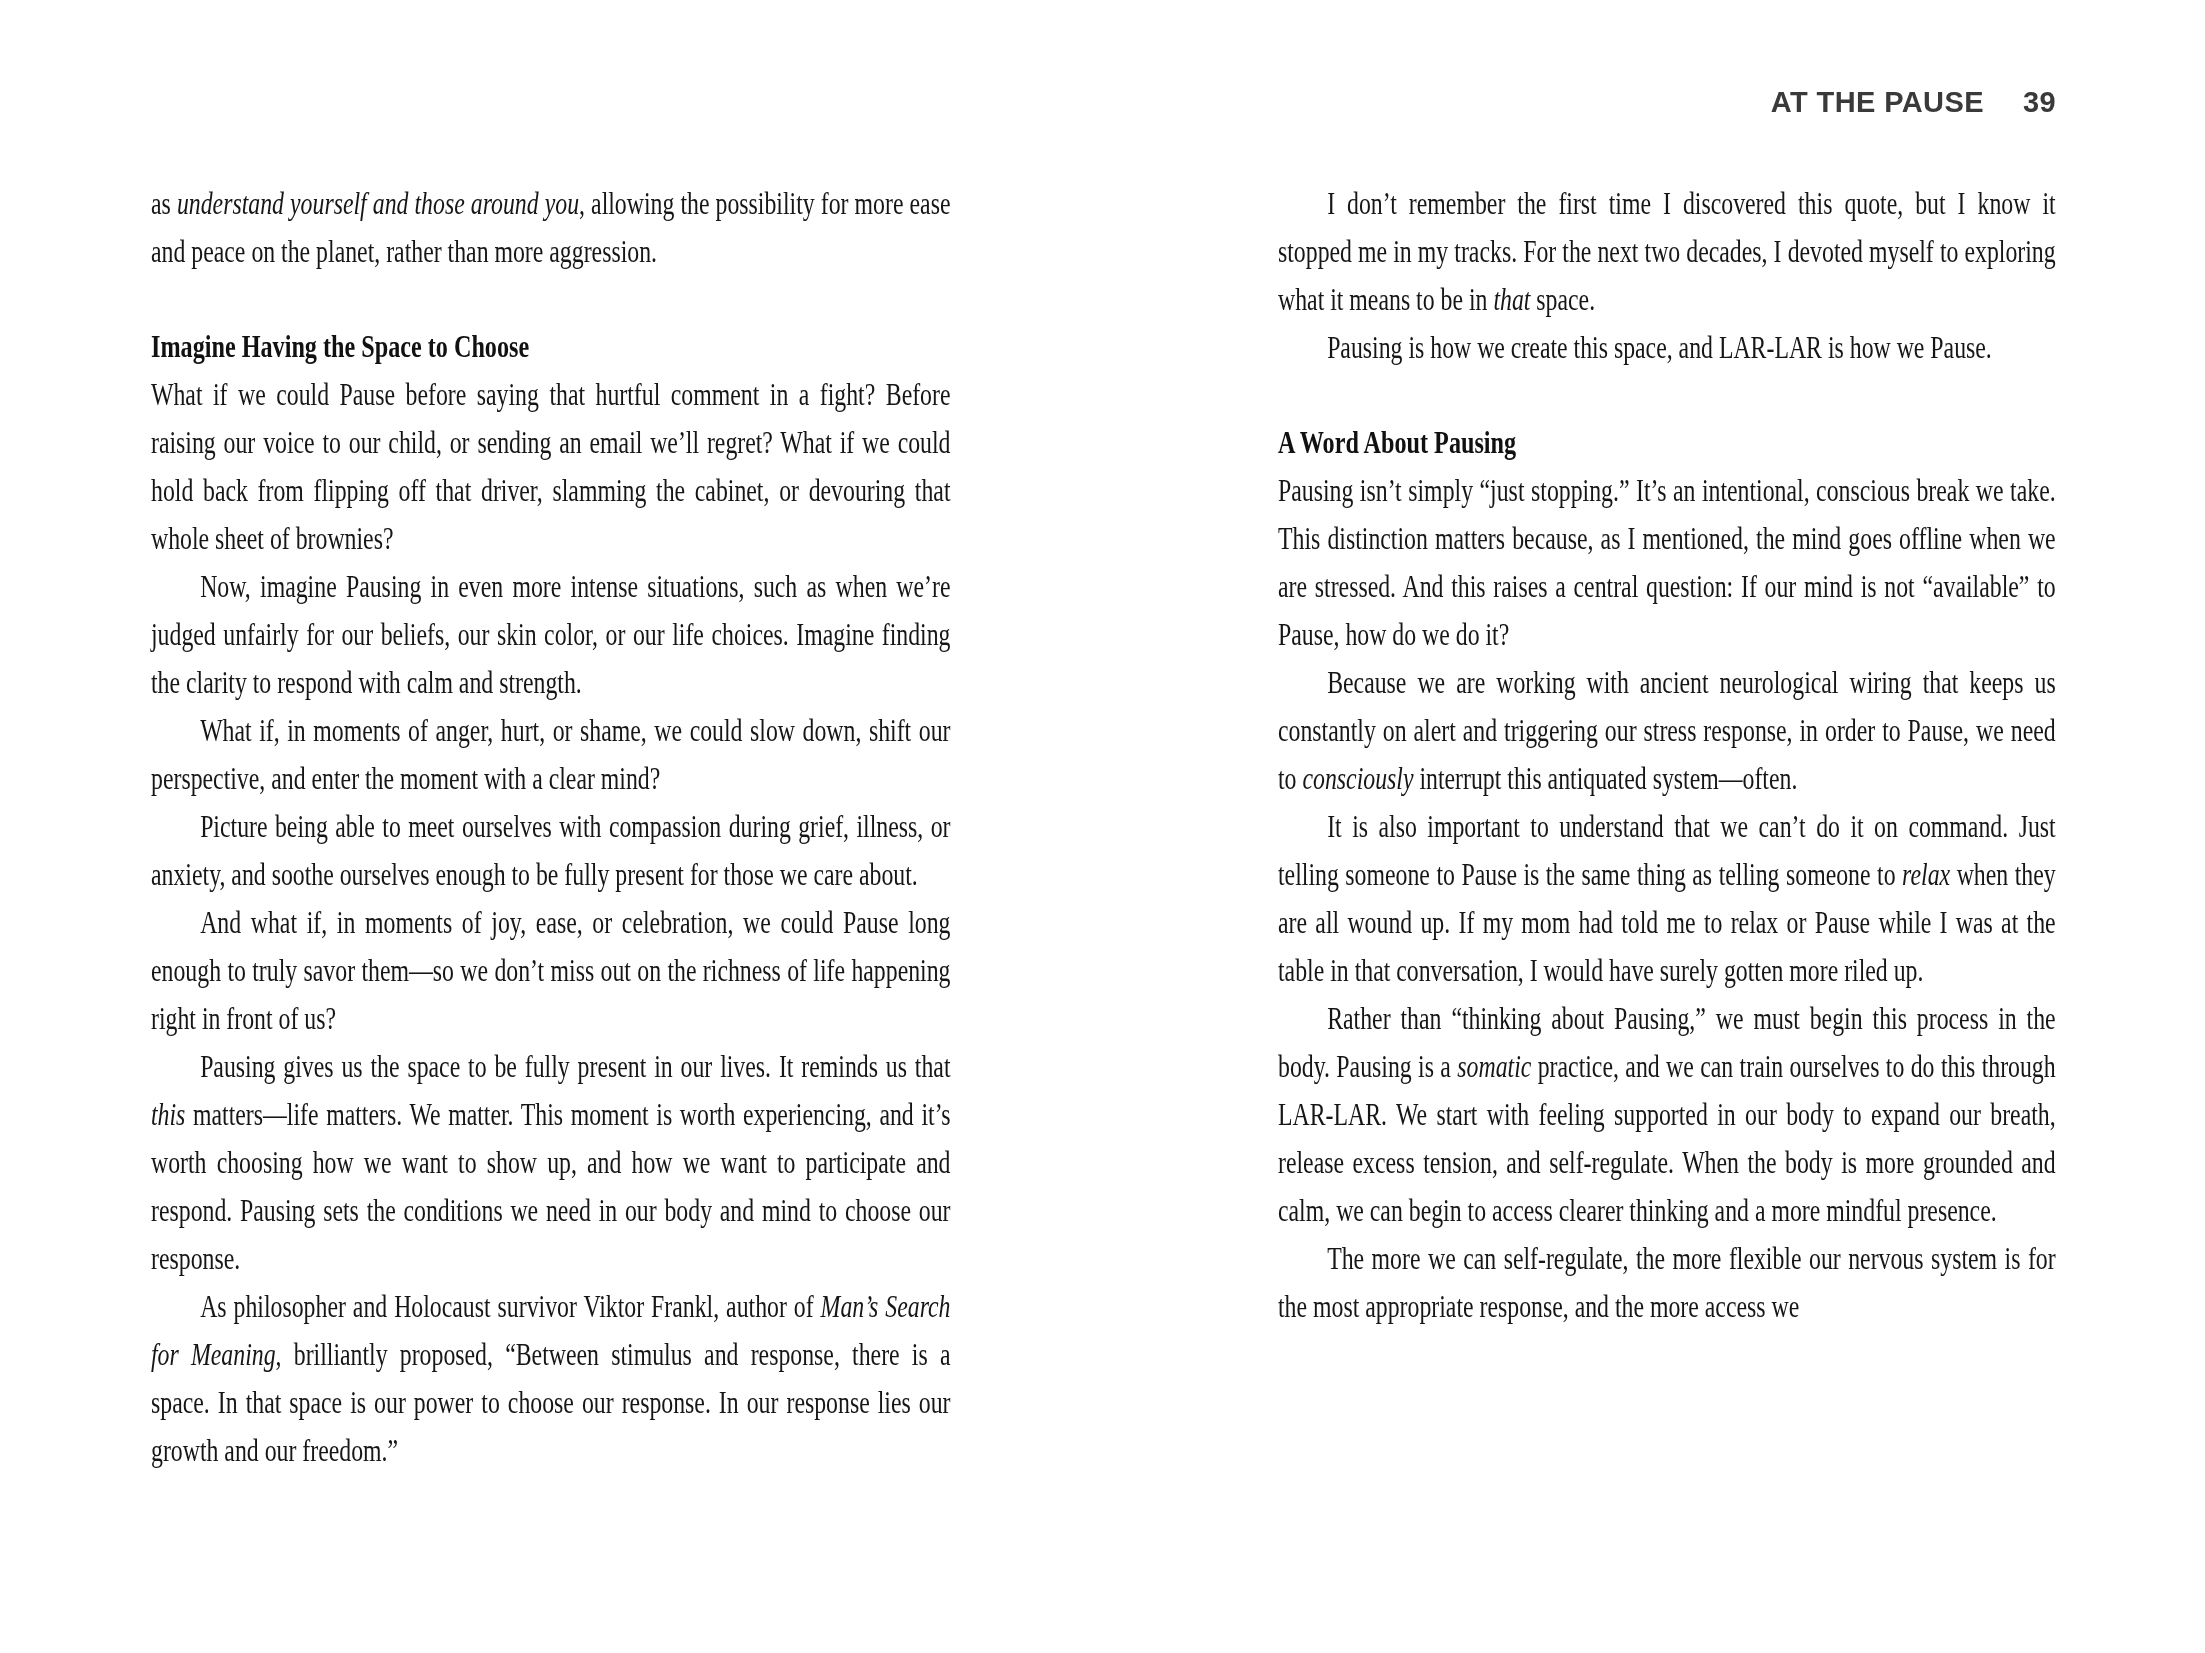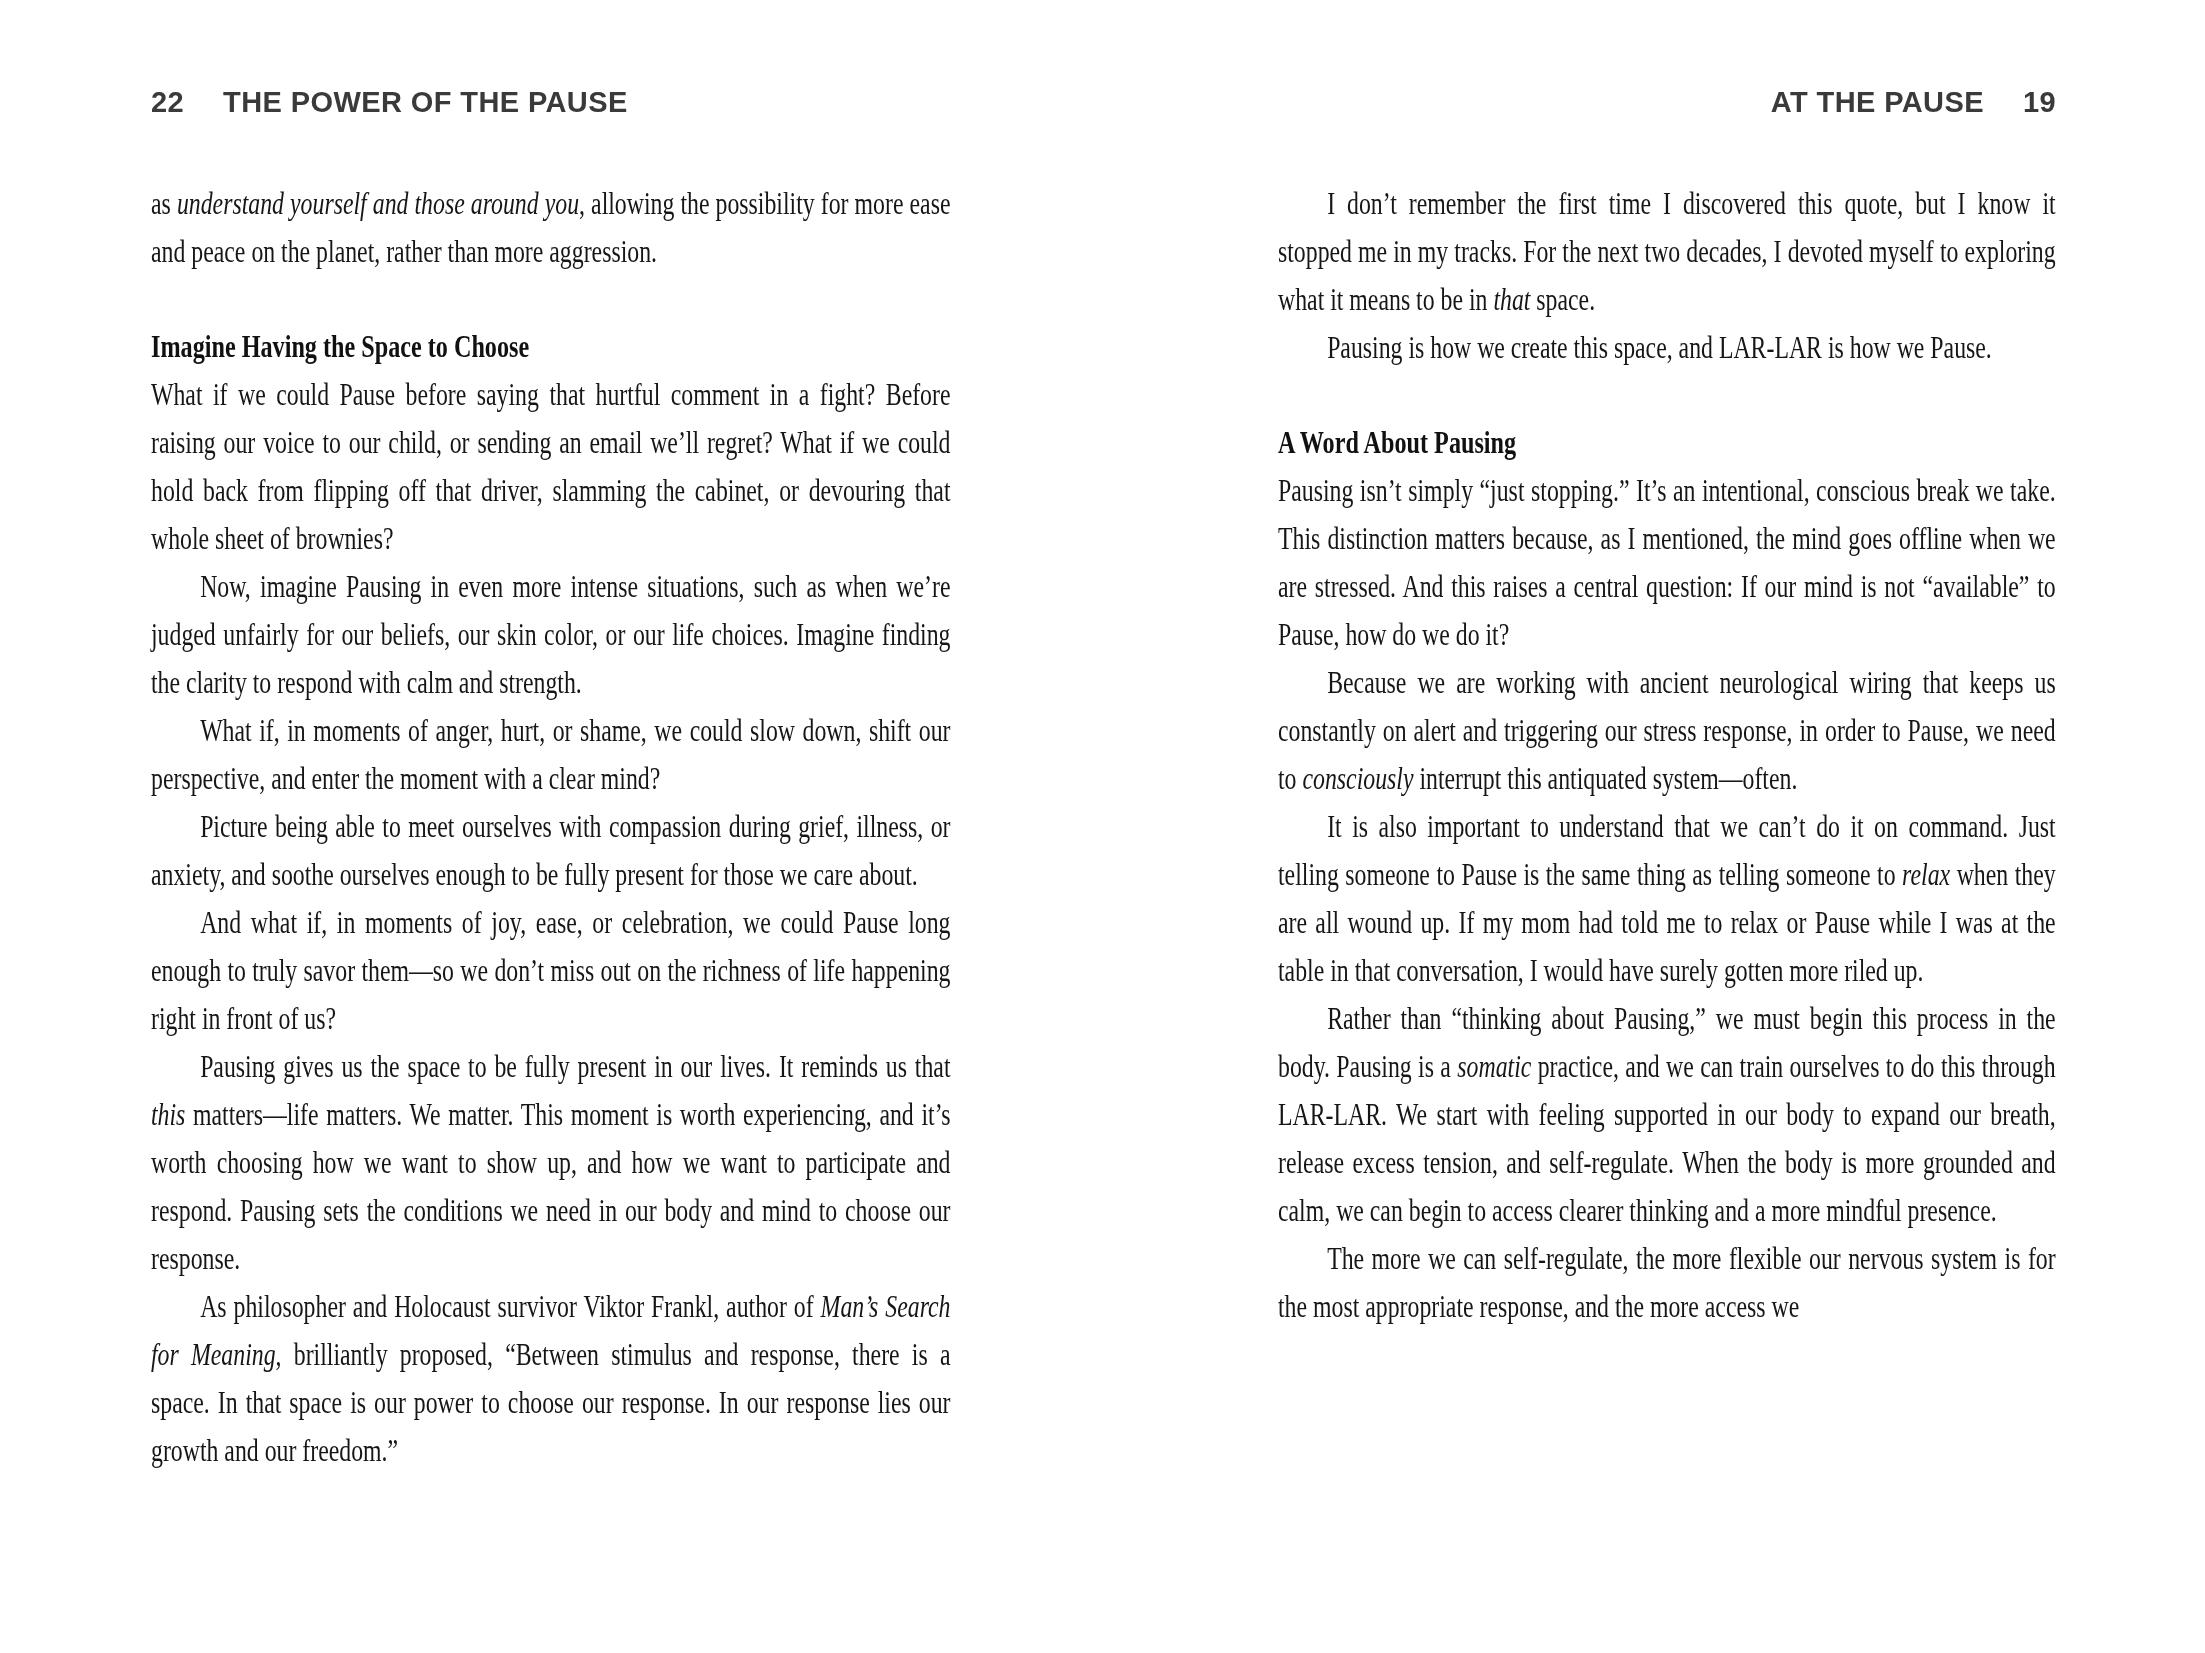--- a/index.html
+++ b/index.html
@@ -58,39 +58,36 @@
     color: #111111;
   }
   .it { font-style: italic; }
 </style>
 </head>
 <body>
 
 <div class="spread">
 
   <div class="page" id="page-left">
-    <div class="running">
-      <span>22</span><span class="gap"></span><span>THE POWER OF THE PAUSE</span>
-    </div>
     <div class="textblock">
         <p class="para"><span>as </span><span class="it">understand yourself and those around you</span><span>, allowing the possibility for more ease and peace on the planet, rather than more aggression.</span></p>
         <h2 class="section-heading">Imagine Having the Space to Choose</h2>
         <p class="para"><span>What if we could Pause before saying that hurtful comment in a fight? Before raising our voice to our child, or sending an email we’ll regret? What if we could hold back from flipping off that driver, slamming the cabinet, or devouring that whole sheet of brownies?</span></p>
         <p class="para indent"><span>Now, imagine Pausing in even more intense situations, such as when we’re judged unfairly for our beliefs, our skin color, or our life choices. Imagine finding the clarity to respond with calm and strength.</span></p>
         <p class="para indent"><span>What if, in moments of anger, hurt, or shame, we could slow down, shift our perspective, and enter the moment with a clear mind?</span></p>
         <p class="para indent"><span>Picture being able to meet ourselves with compassion during grief, illness, or anxiety, and soothe ourselves enough to be fully present for those we care about.</span></p>
         <p class="para indent"><span>And what if, in moments of joy, ease, or celebration, we could Pause long enough to truly savor them—so we don’t miss out on the richness of life happening right in front of us?</span></p>
         <p class="para indent"><span>Pausing gives us the space to be fully present in our lives. It reminds us that </span><span class="it">this</span><span> matters—life matters. We matter. This moment is worth experiencing, and it’s worth choosing how we want to show up, and how we want to participate and respond. Pausing sets the conditions we need in our body and mind to choose our response.</span></p>
         <p class="para indent"><span>As philosopher and Holocaust survivor Viktor Frankl, author of </span><span class="it">Man’s Search for Meaning</span><span>, brilliantly proposed, “Between stimulus and response, there is a space. In that space is our power to choose our response. In our response lies our growth and our freedom.”</span></p>
       </div>
   </div>
 
   <div class="page" id="page-right">
     <div class="running">
-      <span>AT THE PAUSE</span><span class="gap"></span><span>19</span>
+      <span>AT THE PAUSE</span><span class="gap"></span><span>39</span>
     </div>
     <div class="textblock">
         <p class="para indent"><span>I don’t remember the first time I discovered this quote, but I know it stopped me in my tracks. For the next two decades, I devoted myself to exploring what it means to be in </span><span class="it">that</span><span> space.</span></p>
         <p class="para indent"><span>Pausing is how we create this space, and LAR-LAR is how we Pause.</span></p>
         <h2 class="section-heading">A Word About Pausing</h2>
         <p class="para"><span>Pausing isn’t simply “just stopping.” It’s an intentional, conscious break we take. This distinction matters because, as I mentioned, the mind goes offline when we are stressed. And this raises a central question: If our mind is not “available” to Pause, how do we do it?</span></p>
         <p class="para indent"><span>Because we are working with ancient neurological wiring that keeps us constantly on alert and triggering our stress response, in order to Pause, we need to </span><span class="it">consciously</span><span> interrupt this antiquated system—often.</span></p>
         <p class="para indent"><span>It is also important to understand that we can’t do it on command. Just telling someone to Pause is the same thing as telling someone to </span><span class="it">relax</span><span> when they are all wound up. If my mom had told me to relax or Pause while I was at the table in that conversation, I would have surely gotten more riled up.</span></p>
         <p class="para indent"><span>Rather than “thinking about Pausing,” we must begin this process in the body. Pausing is a </span><span class="it">somatic</span><span> practice, and we can train ourselves to do this through LAR-LAR. We start with feeling supported in our body to expand our breath, release excess tension, and self-regulate. When the body is more grounded and calm, we can begin to access clearer thinking and a more mindful presence.</span></p>
         <p class="para indent"><span>The more we can self-regulate, the more flexible our nervous system is for the most appropriate response, and the more access we</span></p>

